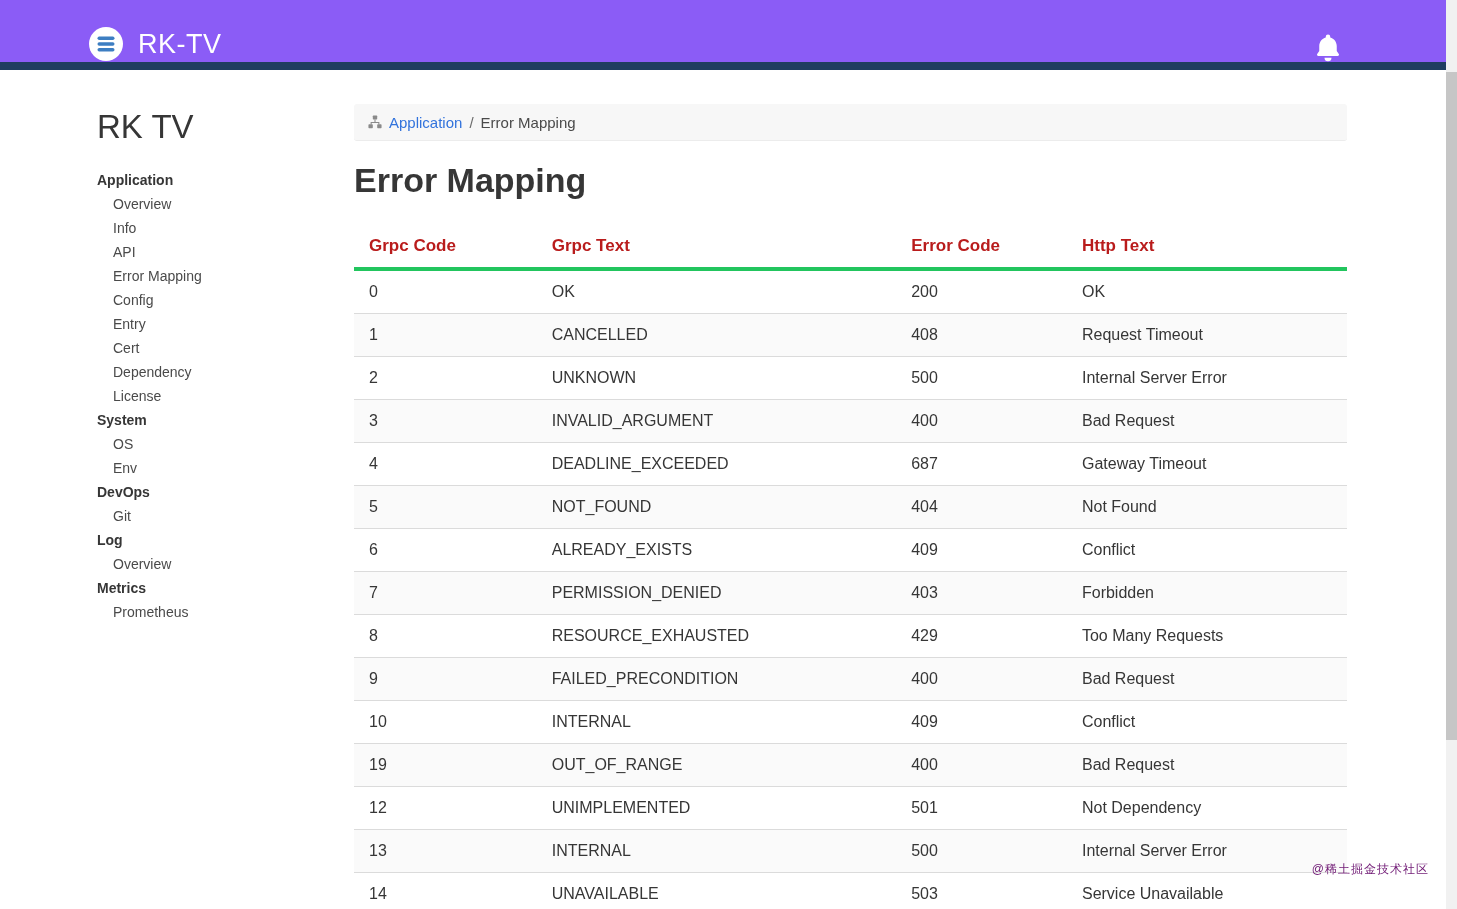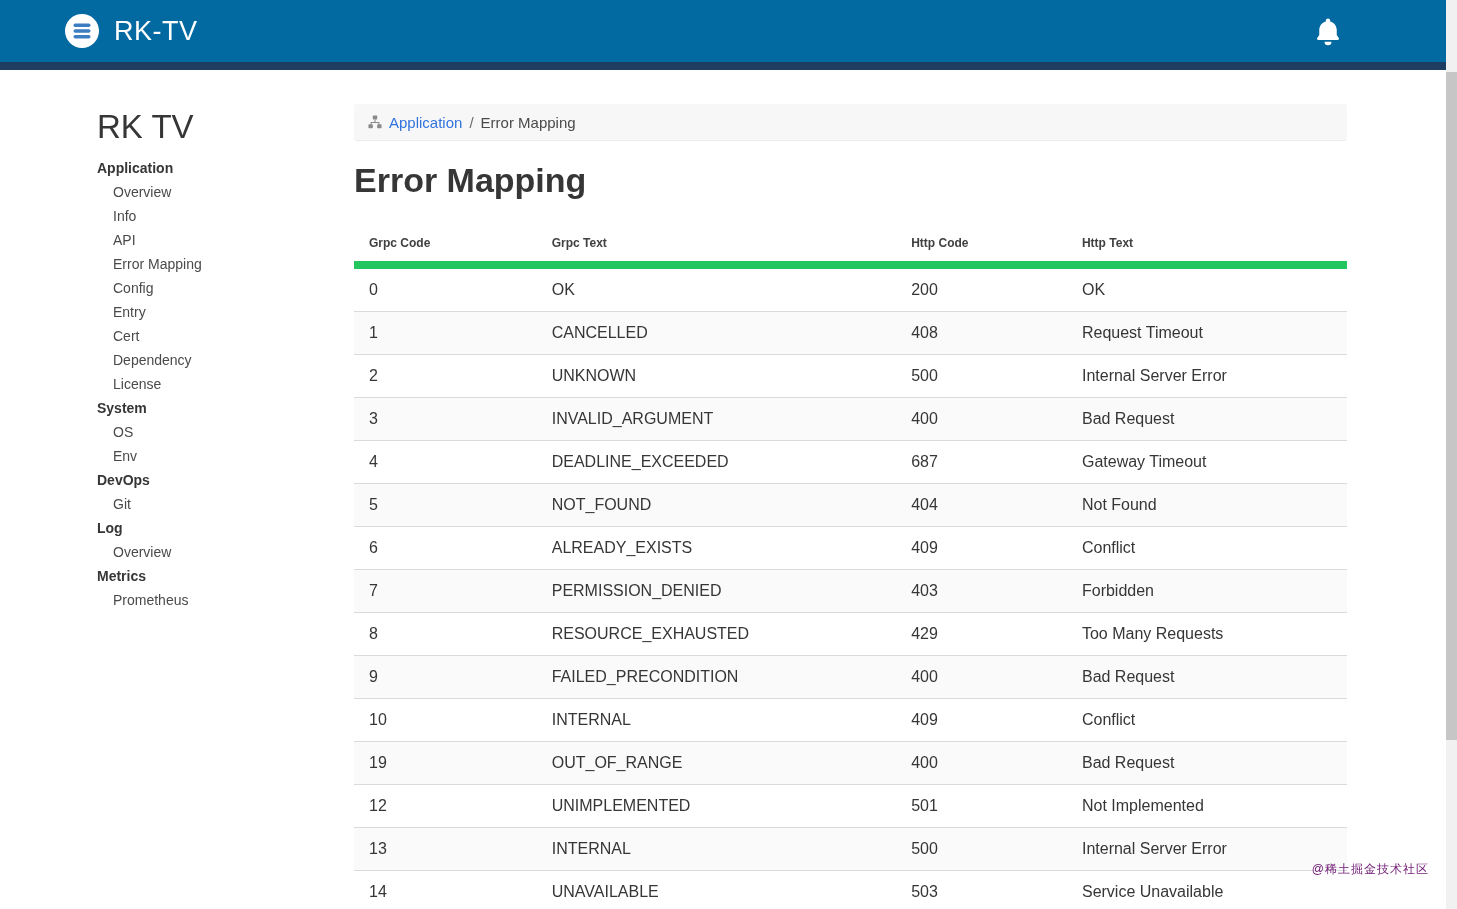--- a/index.html
+++ b/index.html
@@ -1,53 +1,53 @@
 <!DOCTYPE html>
 <html><head>
 <meta charset="utf-8">
 <style>
   * { margin:0; padding:0; box-sizing:border-box; }
   html,body { width:1457px; height:909px; overflow:hidden; background:#fff;
               font-family:"Liberation Sans", sans-serif; color:#4a4a4a; }
 
   
-  .topbar { height:62px; background:#0369a1; display:flex; align-items:center;
-            padding:0 26px 0 64px; position:relative; }
+  .topbar { height:62px; background:#8b5cf6; display:flex; align-items:flex-end;
+            padding:0 26px 0 88px; position:relative; }
   .topbar-accent { height:8px; background:#1f3d60; }
   .brand { display:flex; align-items:center; gap:14px; cursor:pointer; }
   .brand-logo svg { display:block; }
   .brand-title { color:#fff; font-size:27px; font-weight:500; letter-spacing:0.5px; }
   .topbar-right { margin-left:auto; display:flex; align-items:center; }
   .bell { width:30px; height:30px; cursor:pointer; margin-right:88px; }
   .bell svg { width:100%; height:100%; }
 
   
   .sidebar { position:absolute; left:0; top:70px; width:354px; padding:38px 10px 0 97px; }
-  .sidebar-title { font-size:33px; font-weight:400; color:#363636; margin-bottom:10px; }
+  .sidebar-title { font-size:33px; font-weight:400; color:#363636; margin-bottom:22px; }
   .nav-section { font-size:14px; font-weight:700; color:#363636; line-height:24px; cursor:pointer; }
   .nav-item { font-size:14px; color:#4a4a4a; line-height:24px; padding-left:16px; cursor:pointer; }
 
   
   .main { position:absolute; left:354px; top:70px; width:993px; }
   .breadcrumb { margin-top:34px; height:37px; background:#f7f7f7; border-bottom:1px solid #ececec;
                 border-radius:3px; display:flex; align-items:center; padding:0 14px; font-size:15px; gap:7px; }
   .breadcrumb .bc-icon { width:14px; height:14px; display:inline-flex; }
   .breadcrumb a { color:#3273dc; text-decoration:none; cursor:pointer; }
   .breadcrumb .bc-sep { color:#6b6b6b; }
   .breadcrumb .bc-current { color:#4a4a4a; }
 
   .page-title { font-size:34px; font-weight:700; color:#363636; margin:20px 0 26px 0; }
 
   table.errors { width:100%; border-collapse:collapse; table-layout:fixed; font-size:16px; }
   table.errors col.c1 { width:18.4%; }
   table.errors col.c2 { width:36.2%; }
   table.errors col.c3 { width:17.2%; }
   table.errors col.c4 { width:28.2%; }
-  table.errors th { text-align:left; font-weight:700; color:#404040; font-size:12px;
-                    padding:10px 12px 11px 15px; border-bottom:8px solid #22c55e; }
+  table.errors th { text-align:left; font-weight:700; color:#b91c1c; font-size:17px;
+                    padding:10px 12px 11px 15px; border-bottom:4px solid #22c55e; }
   table.errors td { padding:12px 12px 12px 15px; color:#363636;
                     border-bottom:1px solid #dbdbdb; }
   table.errors tbody tr:nth-child(even) { background:#fafafa; }
 
   
   .watermark { position:absolute; right:28px; top:861px; color:#701a75; font-size:12px;
                letter-spacing:1px; pointer-events:none; }
 
   
   .scrollbar-track { position:absolute; right:0; top:0; width:11px; height:909px; background:#f1f1f1; }
@@ -124,21 +124,21 @@
     <colgroup>
         <col class="c1">
         <col class="c2">
         <col class="c3">
         <col class="c4">
       </colgroup>
     <thead>
         <tr>
           <th>Grpc Code</th>
           <th>Grpc Text</th>
-          <th>Http Code</th>
+          <th>Error Code</th>
           <th>Http Text</th>
         </tr>
       </thead>
     <tbody>
         <tr>
           <td>0</td>
           <td>OK</td>
           <td>200</td>
           <td>OK</td>
         </tr>
@@ -205,21 +205,21 @@
         <tr>
           <td>19</td>
           <td>OUT_OF_RANGE</td>
           <td>400</td>
           <td>Bad Request</td>
         </tr>
         <tr>
           <td>12</td>
           <td>UNIMPLEMENTED</td>
           <td>501</td>
-          <td>Not Implemented</td>
+          <td>Not Dependency</td>
         </tr>
         <tr>
           <td>13</td>
           <td>INTERNAL</td>
           <td>500</td>
           <td>Internal Server Error</td>
         </tr>
         <tr>
           <td>14</td>
           <td>UNAVAILABLE</td>

